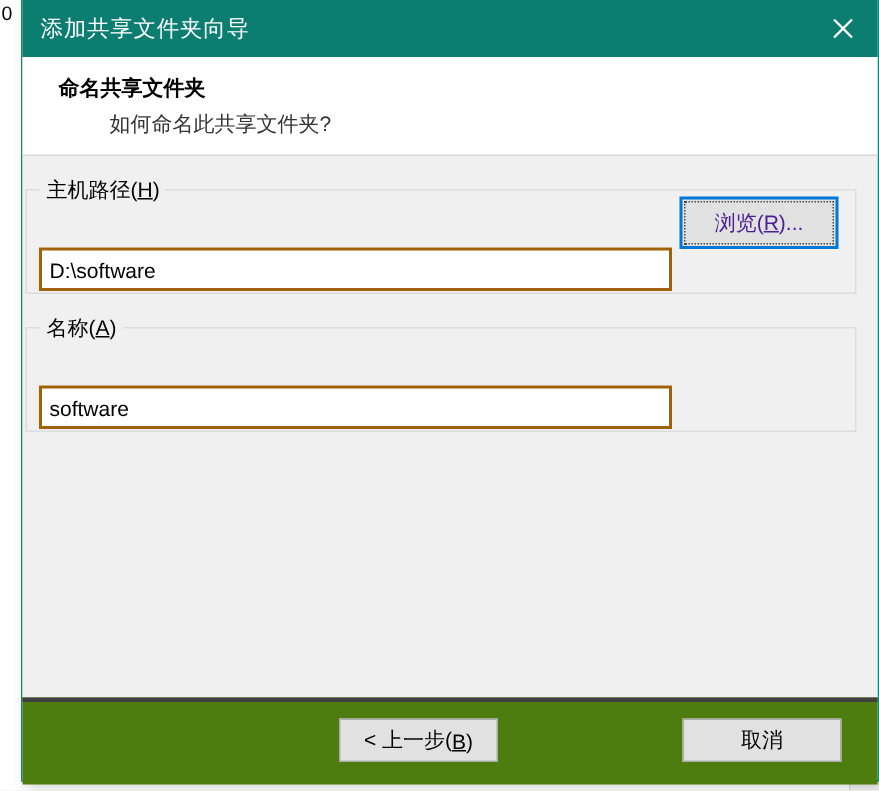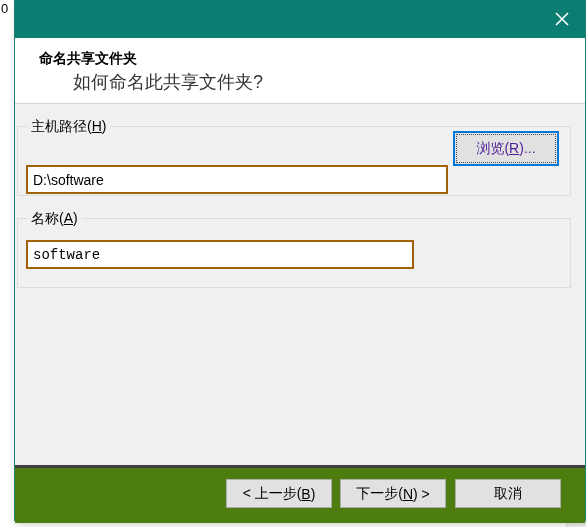--- a/index.html
+++ b/index.html
@@ -125,21 +125,21 @@
     padding: 10px 0 4px 24px;
     border-bottom: 1px solid #d6d6d6;
   }
   #header-title {
     font-size: 14px;
     font-weight: bold;
     color: #000000;
     line-height: 20px;
   }
   #header-subtitle {
-    font-size: 18px;
+    font-size: 14px;
     color: #333333;
     line-height: 20px;
     margin-top: 4px;
     margin-left: 34px;
   }
 
   
   #body {
     position: relative;
     height: 361px;
@@ -246,20 +246,21 @@
   <div class="bg-hline" style="top:469px"></div>
   <div class="bg-box" style="top:120px;height:80px"></div>
   <div class="bg-box" style="top:236px;height:78px"></div>
   <div class="bg-box" style="top:483px;height:34px"></div>
   <div class="bg-scroll-thumb"></div>
 </div>
 
 <div id="dialog">
 
   <div id="titlebar">
+    <div id="title-text">添加共享文件夹向导</div>
     <div id="close-btn">
       <span>
         <svg width="16" height="16" viewBox="0 0 16 16">
           <path d="M2 2 L14 14 M14 2 L2 14" stroke="#ffffff" stroke-width="1.6" fill="none"></path>
         </svg>
       </span>
     </div>
   </div>
 
   <div id="header">
@@ -275,34 +276,29 @@
     <div class="txtinput" style="left:11px; top:29px; width:422px; height:29px;">D:\software</div>
 
     <div id="browse-btn" style="left:438px; top:27px;">
       <span class="focus-ring"></span>
       <span class="btn-label"><span>浏览(</span><u>R</u><span>)...</span></span>
     </div>
 
     <div class="groupbox" style="left:2px; top:114px; width:554px; height:70px;padding-left:32px;">
       <div class="gb-label"><span>名称(</span><u>A</u><span>)</span></div>
     </div>
-    <div class="txtinput" style="left:11px; top:104px; width:388px; height:29px;font-family:Liberation Mono, monospace;">software</div>
+    <div class="txtinput" style="left:11px; top:121px; width:422px; height:29px;">software</div>
 
   </div>
 
   <div id="footer">
     <div class="footer-btn" id="btn-back">
         <span>&lt; 上一步(</span>
         <u>B</u>
         <span>)</span>
-      </div>
-    <div class="footer-btn" id="btn-next">
-        <span>下一步(</span>
-        <u>N</u>
-        <span>) &gt;</span>
       </div>
     <div class="footer-btn" id="btn-cancel">
         <span>取消</span>
         <u></u>
         <span></span>
       </div>
   </div>
 
 </div>
 

